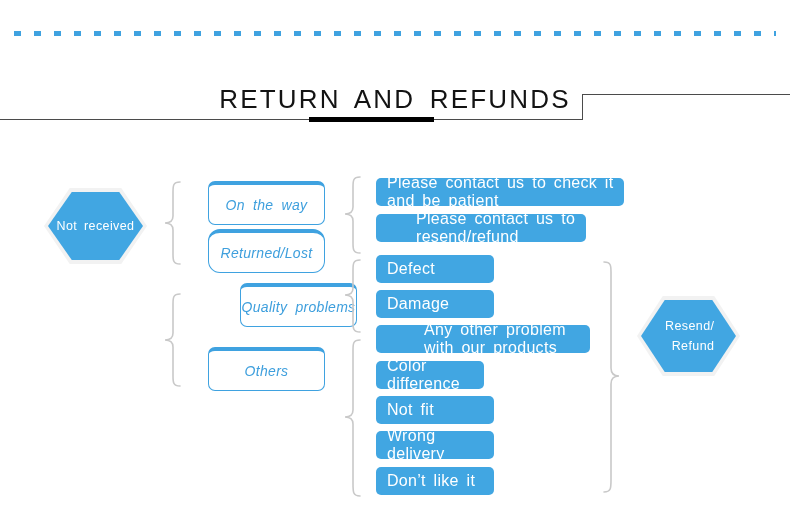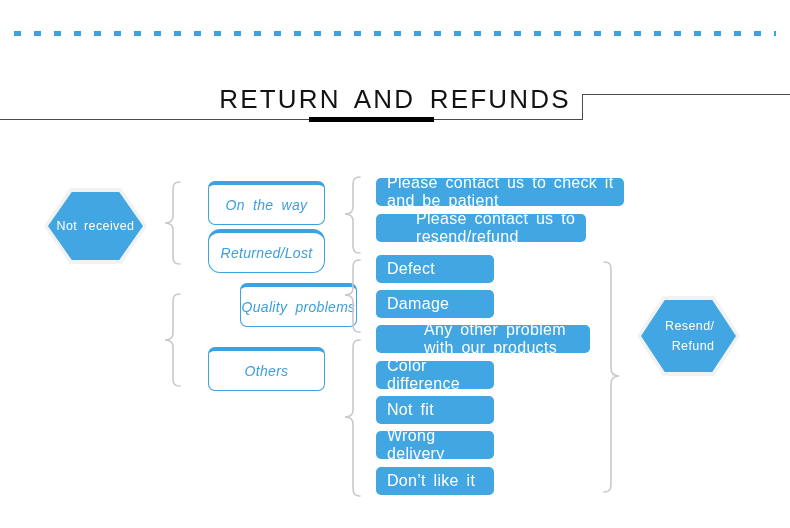--- a/index.html
+++ b/index.html
@@ -226,21 +226,21 @@
   </div>
 
   <div class="fbox" style="left:376px; top:290px; width:118px; height:28px;">
     <span>Damage</span>
   </div>
 
   <div class="fbox" style="left:376px; top:325px; width:214px; height:28px;padding-left:48px;">
     <span>Any  other  problem  with  our  products</span>
   </div>
 
-  <div class="fbox" style="left:376px; top:361px; width:118px; height:28px;">
+  <div class="fbox" style="left:376px; top:361px; width:108px; height:28px;">
     <span>Color  difference</span>
   </div>
 
   <div class="fbox" style="left:376px; top:396px; width:118px; height:28px;">
     <span>Not  fit</span>
   </div>
 
   <div class="fbox" style="left:376px; top:431px; width:118px; height:28px;">
     <span>Wrong  delivery</span>
   </div>

